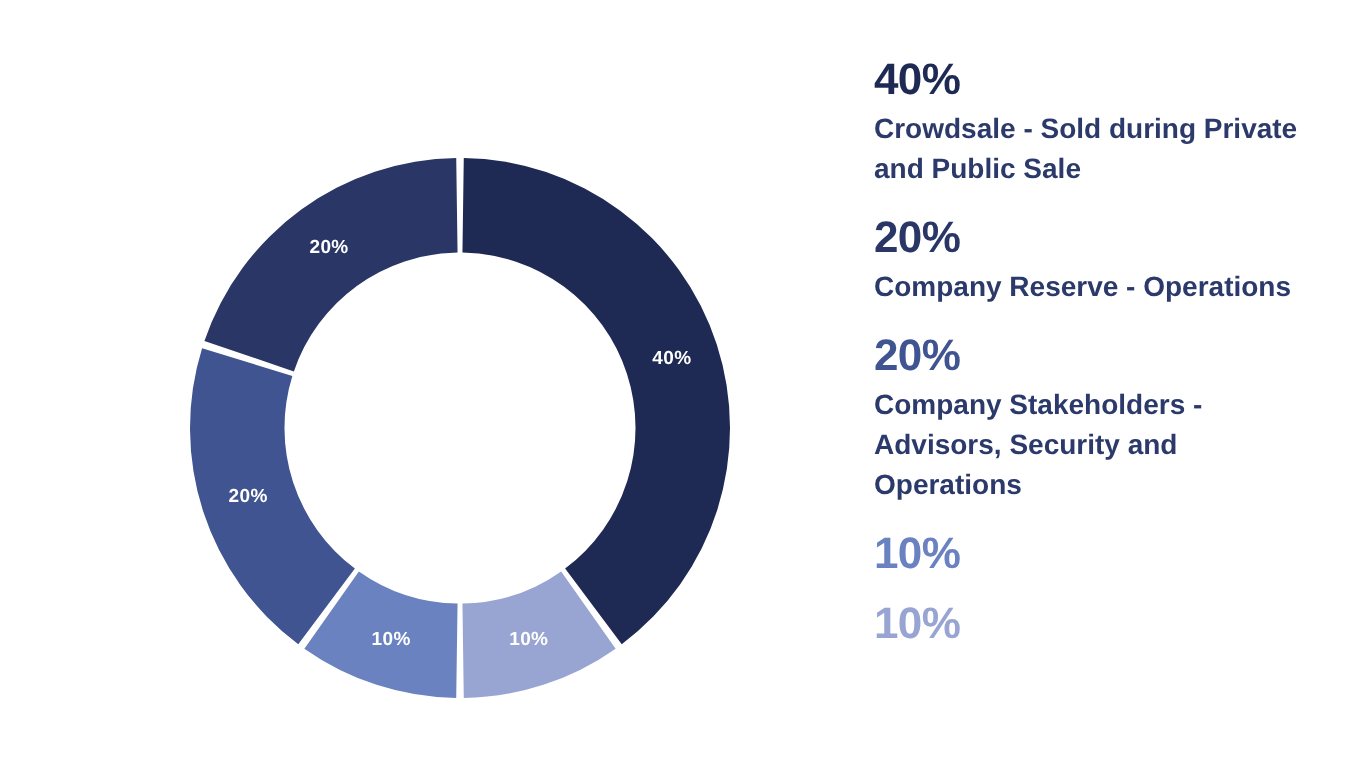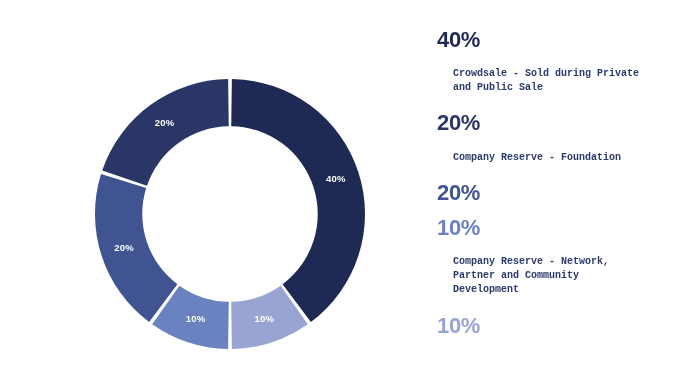--- a/index.html
+++ b/index.html
@@ -56,26 +56,26 @@
   }
   .legend-value {
     font-family: "Liberation Sans", sans-serif;
     font-size: 22px;
     font-weight: bold;
     line-height: 1.05;
     letter-spacing: -0.3px;
     margin: 0 0 4px 0;
   }
   .legend-desc {
-    font-family: Liberation Mono, monospace;
-    font-size: 10px;
+    font-family: Liberation Sans, sans-serif;
+    font-size: 14px;
     font-weight: bold;
     color: #2b3a6b;
     line-height: 1.42;
-    margin: 16px;
+    margin: 0;
     max-width: 215px;
   }
 </style>
 </head>
 <body>
 
 <div id="chart-area">
   <svg id="donut-svg" viewBox="0 0 270 270" xmlns="http://www.w3.org/2000/svg">
     <g id="donut-slices">
         <path d="M 136.88489434578463 0.013159258743939972 A 135 135 0 0 1 215.86818579960413 243.09873507807902 L 187.56432076974266 205.26417780075136 A 87.75 87.75 0 0 0 136.22518132476 47.25855351818355 Z" fill="#1e2a54"></path>
@@ -96,29 +96,29 @@
 
 <div id="legend">
 
   <div class="legend-item">
     <div class="legend-value" style="color: rgb(30, 42, 84);">40%</div>
     <div class="legend-desc">Crowdsale - Sold during Private and Public Sale</div>
   </div>
 
   <div class="legend-item">
     <div class="legend-value" style="color: rgb(42, 55, 102);">20%</div>
-    <div class="legend-desc">Company Reserve - Foundation</div>
+    <div class="legend-desc">Company Reserve - Operations</div>
   </div>
 
   <div class="legend-item">
     <div class="legend-value" style="color: rgb(63, 84, 144);">20%</div>
+    <div class="legend-desc">Company Stakeholders - Advisors, Security and Operations</div>
   </div>
 
   <div class="legend-item">
     <div class="legend-value" style="color: rgb(107, 130, 192);">10%</div>
-    <div class="legend-desc">Company Reserve - Network, Partner and Community Development</div>
   </div>
 
   <div class="legend-item">
     <div class="legend-value" style="color: rgb(152, 165, 210);">10%</div>
   </div>
 
 </div>
 
 </body></html>

